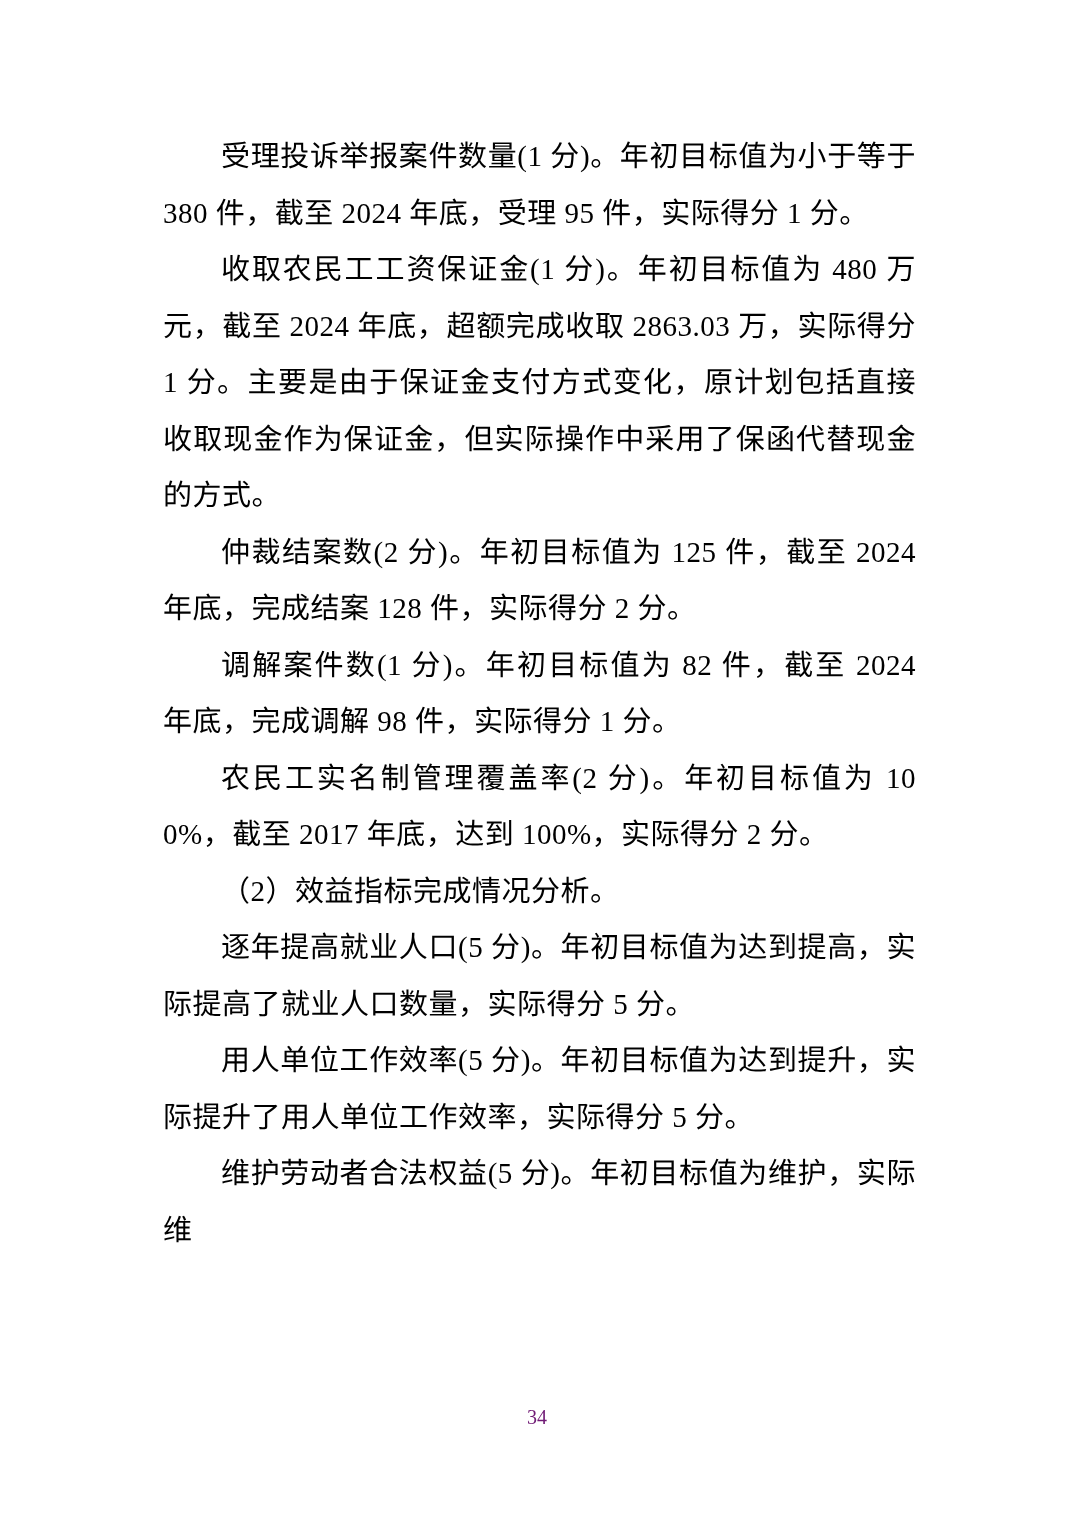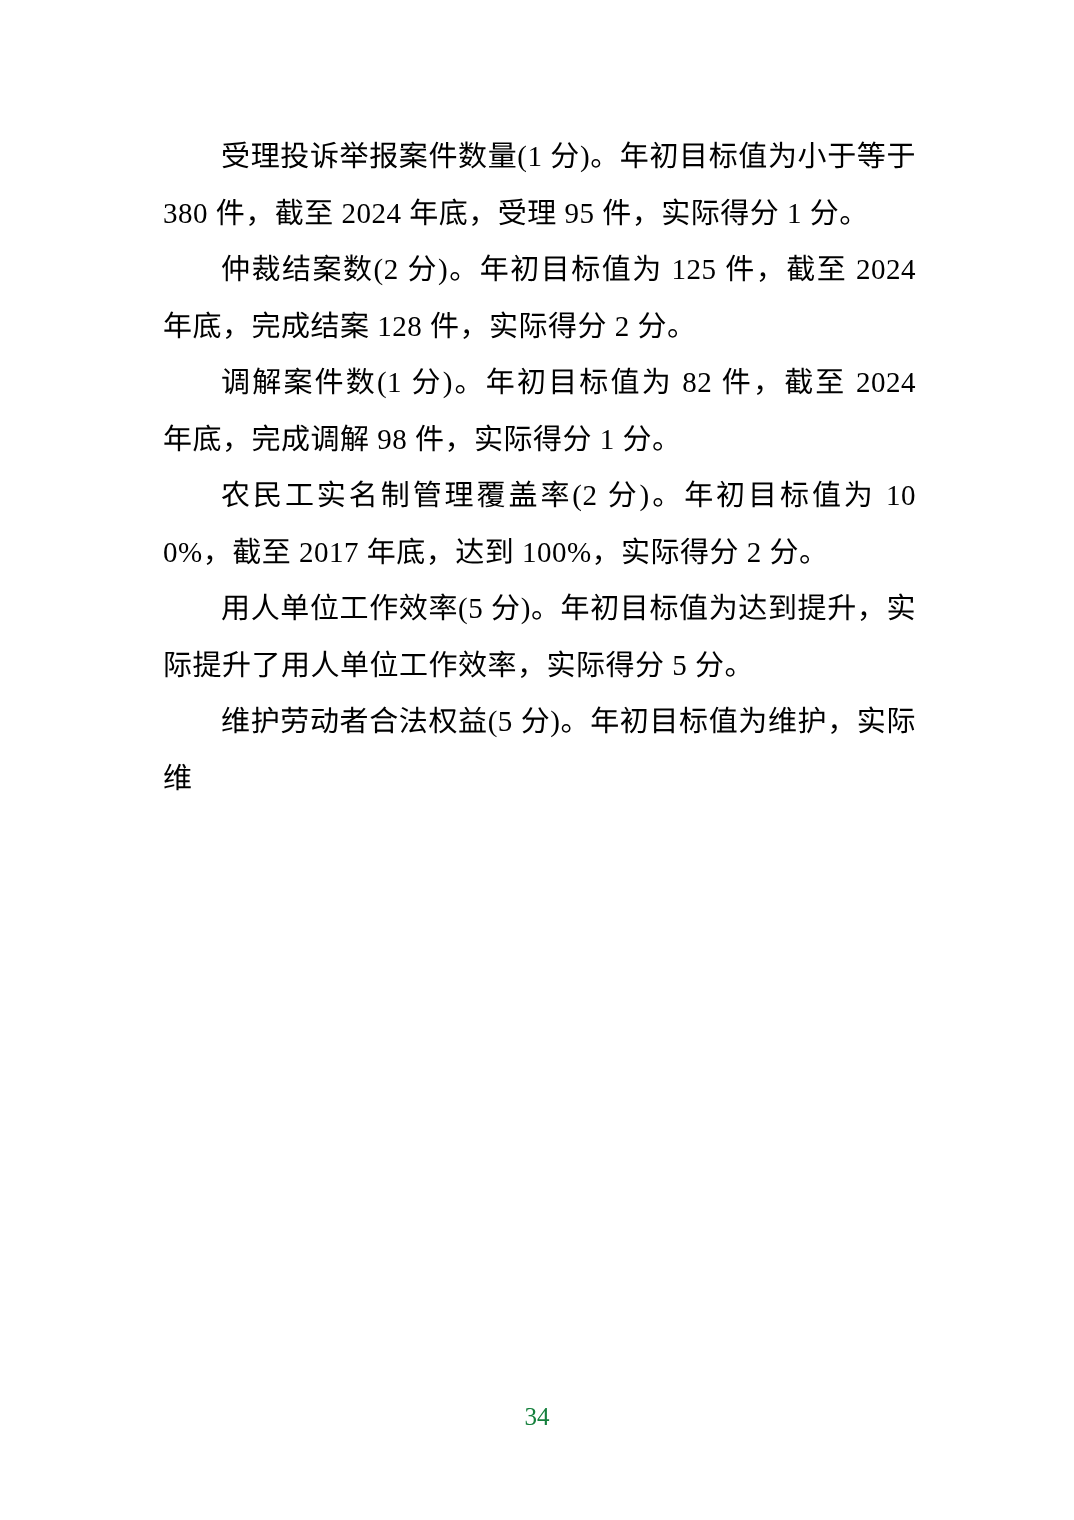--- a/index.html
+++ b/index.html
@@ -33,33 +33,36 @@
     letter-spacing: 0.5px;
   }
   .footer {
     position: absolute;
     top: 1402px;
     left: 0;
     width: 100%;
     text-align: center;
   }
   .page-number {
-    font-size: 25px;
+    font-size: 20px;
     line-height: 30px;
-    color: #15803d;
+    color: #701a75;
   }
 </style>
 </head>
 <body>
 
 <div class="page">
   <div class="doc-body">
     <p>受理投诉举报案件数量(1 分)。年初目标值为小于等于 380 件，截至 2024 年底，受理 95 件，实际得分 1 分。</p>
+    <p>收取农民工工资保证金(1 分)。年初目标值为 480 万元，截至 2024 年底，超额完成收取 2863.03 万，实际得分 1 分。主要是由于保证金支付方式变化，原计划包括直接收取现金作为保证金，但实际操作中采用了保函代替现金的方式。</p>
     <p>仲裁结案数(2 分)。年初目标值为 125 件，截至 2024 年底，完成结案 128 件，实际得分 2 分。</p>
     <p>调解案件数(1 分)。年初目标值为 82 件，截至 2024 年底，完成调解 98 件，实际得分 1 分。</p>
     <p>农民工实名制管理覆盖率(2 分)。年初目标值为 100%，截至 2017 年底，达到 100%，实际得分 2 分。</p>
+    <p>（2）效益指标完成情况分析。</p>
+    <p>逐年提高就业人口(5 分)。年初目标值为达到提高，实际提高了就业人口数量，实际得分 5 分。</p>
     <p>用人单位工作效率(5 分)。年初目标值为达到提升，实际提升了用人单位工作效率，实际得分 5 分。</p>
     <p>维护劳动者合法权益(5 分)。年初目标值为维护，实际维</p>
   </div>
   <div class="footer">
     <span class="page-number">34</span>
   </div>
 </div>
 
 </body></html>

